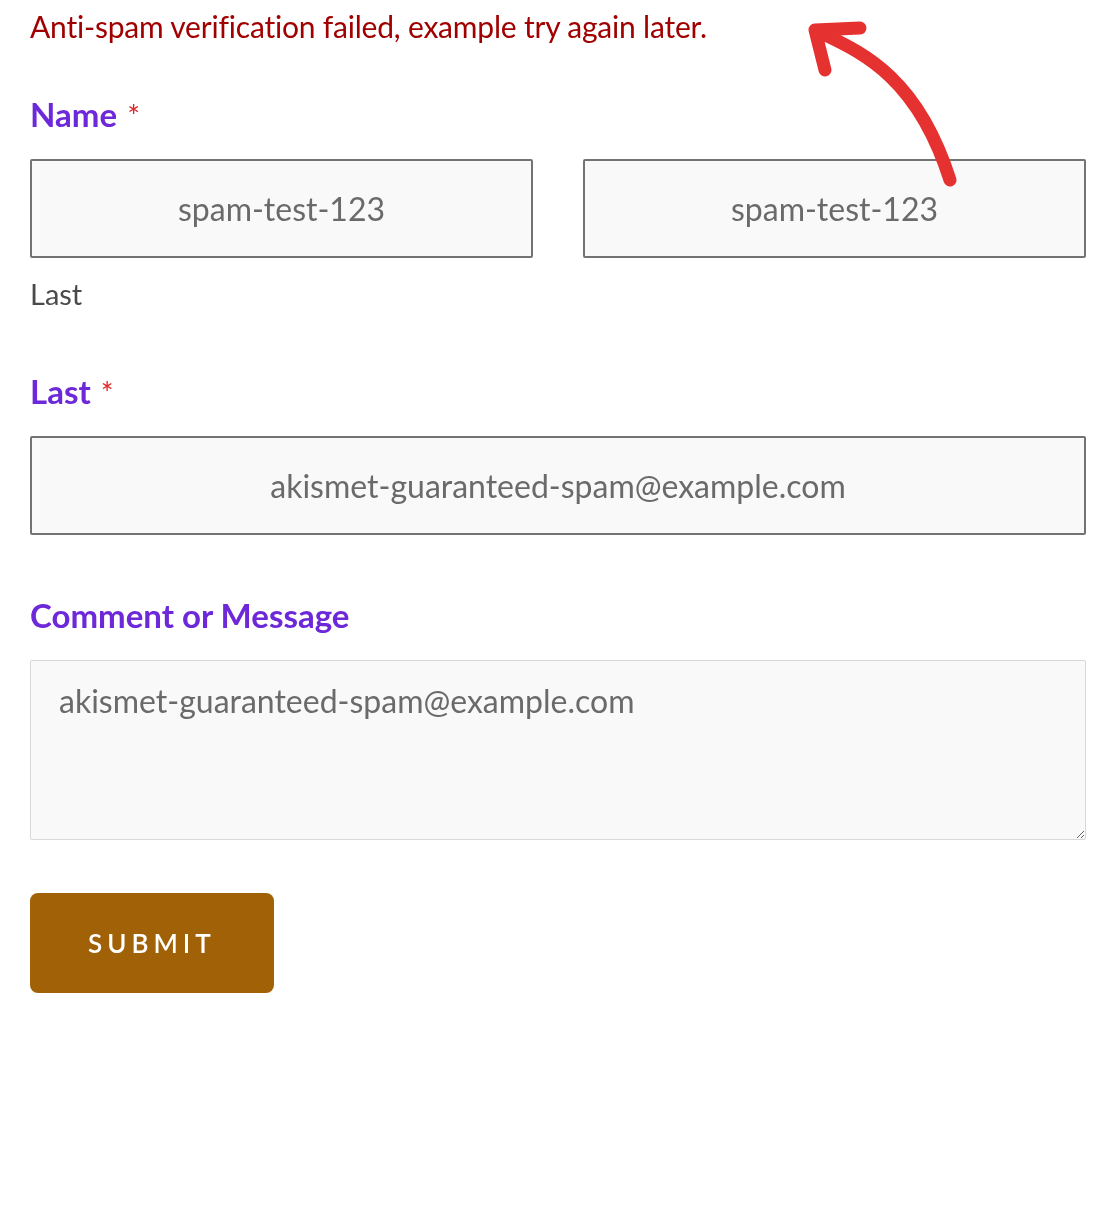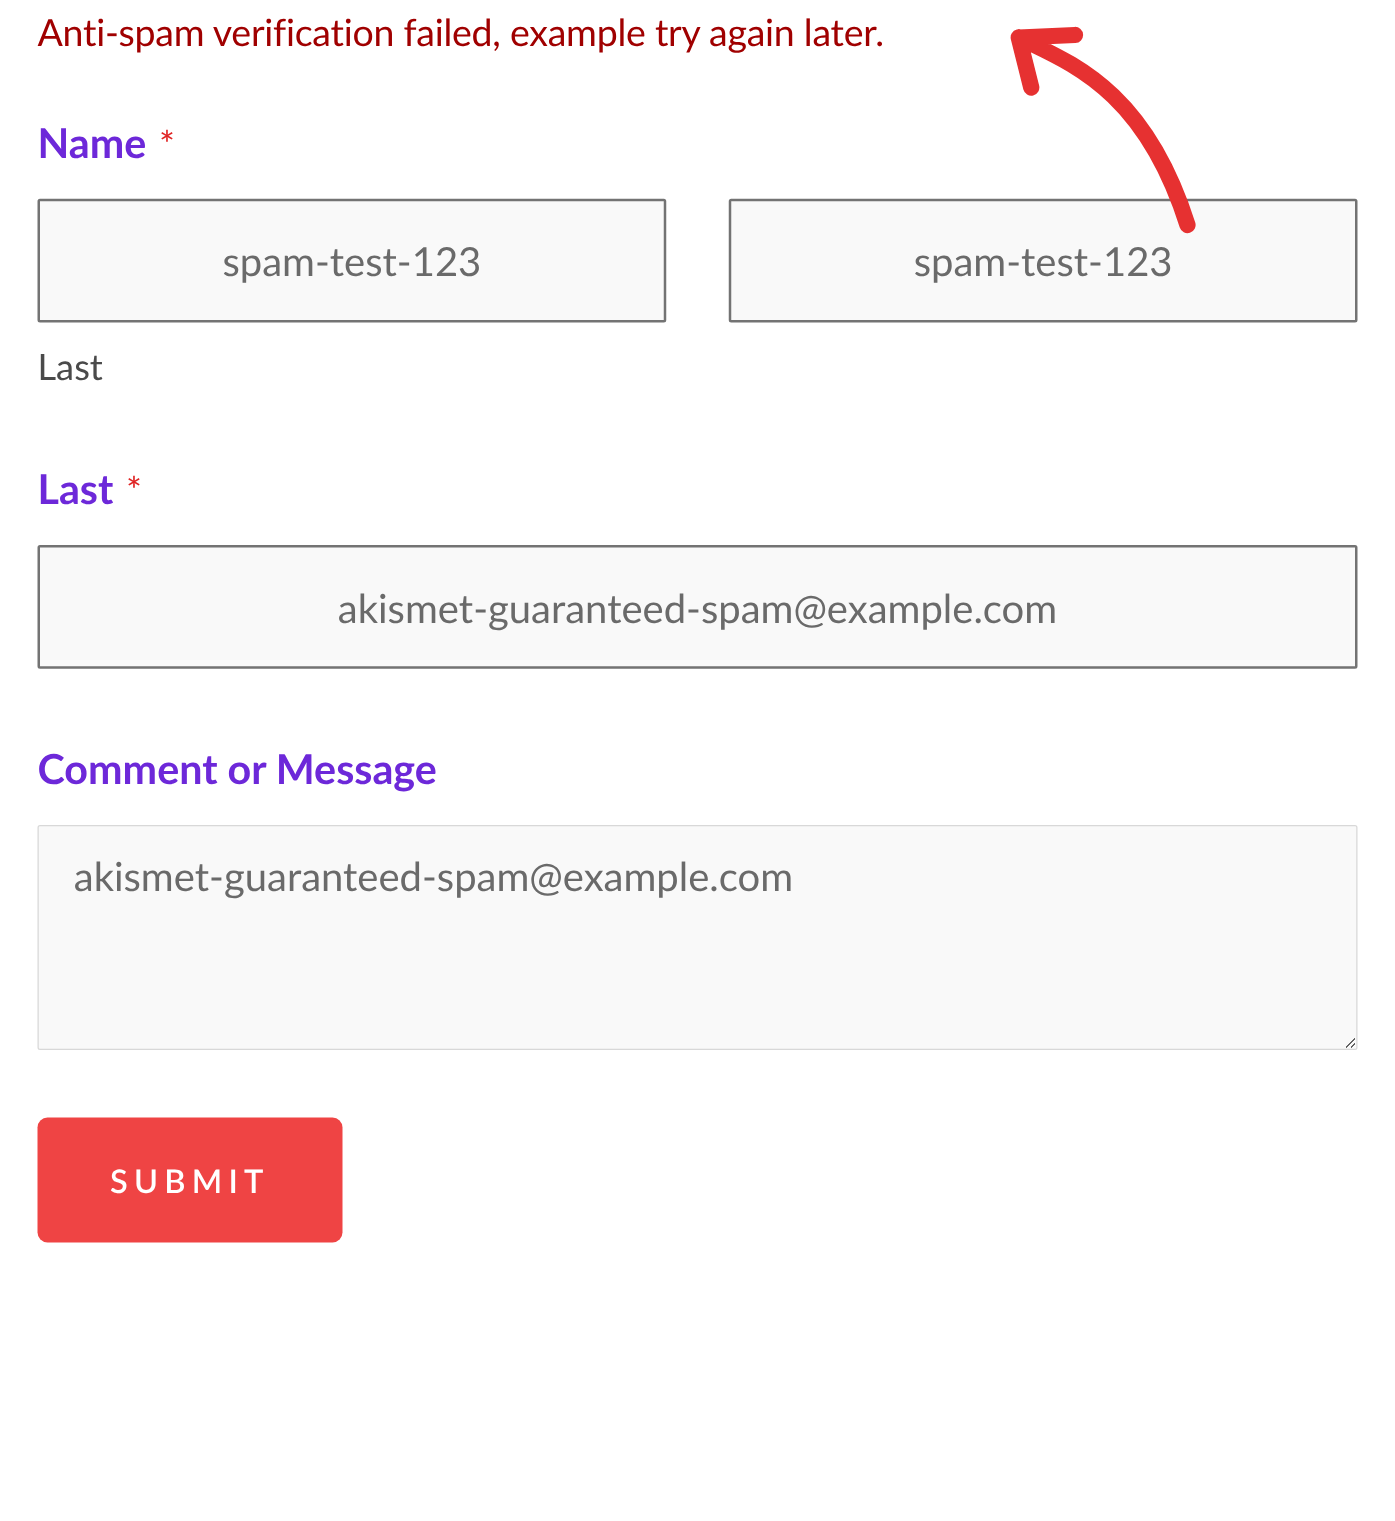--- a/index.html
+++ b/index.html
@@ -72,21 +72,21 @@
       background: #f9f9f9;
       padding: 20px 28px;
       font-size: 32px;
       color: #6a6a6a;
       font-family: inherit;
       border-radius: 2px;
       resize: both;
       height: 180px;
     }
     .submit-button {
-      background: #ef4444;
+      background: #a16207;
       color: #ffffff;
       border: none;
       padding: 34px 58px;
       font-size: 26px;
       font-weight: 600;
       letter-spacing: 5px;
       border-radius: 8px;
       cursor: pointer;
       font-family: inherit;
     }

